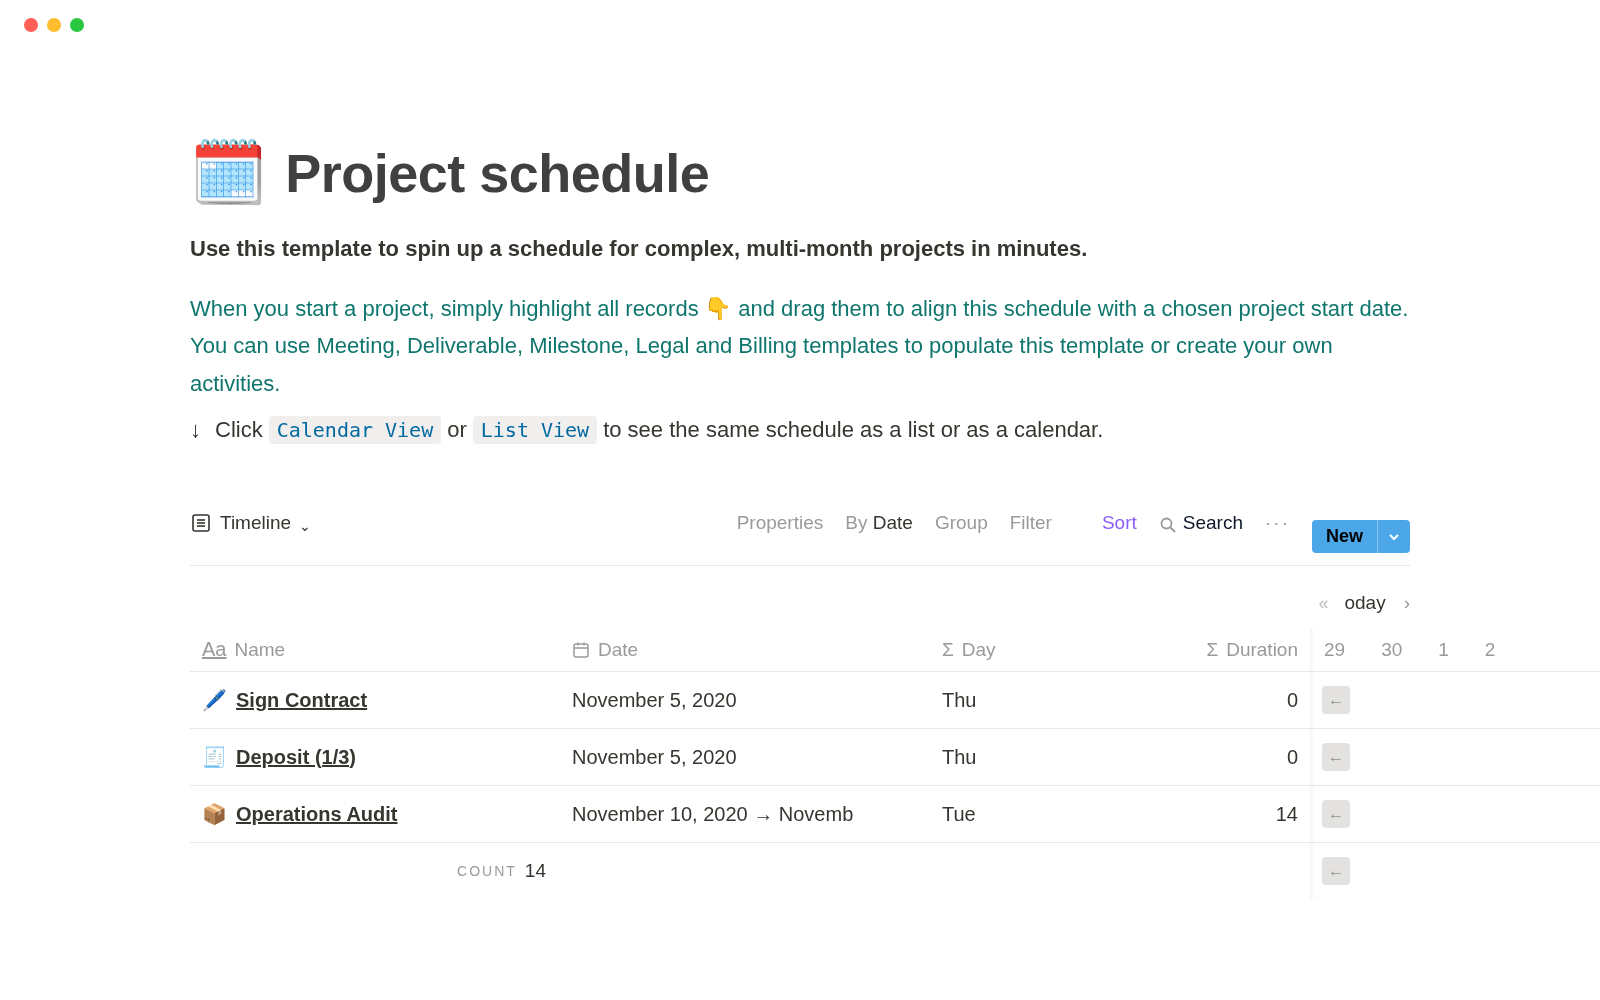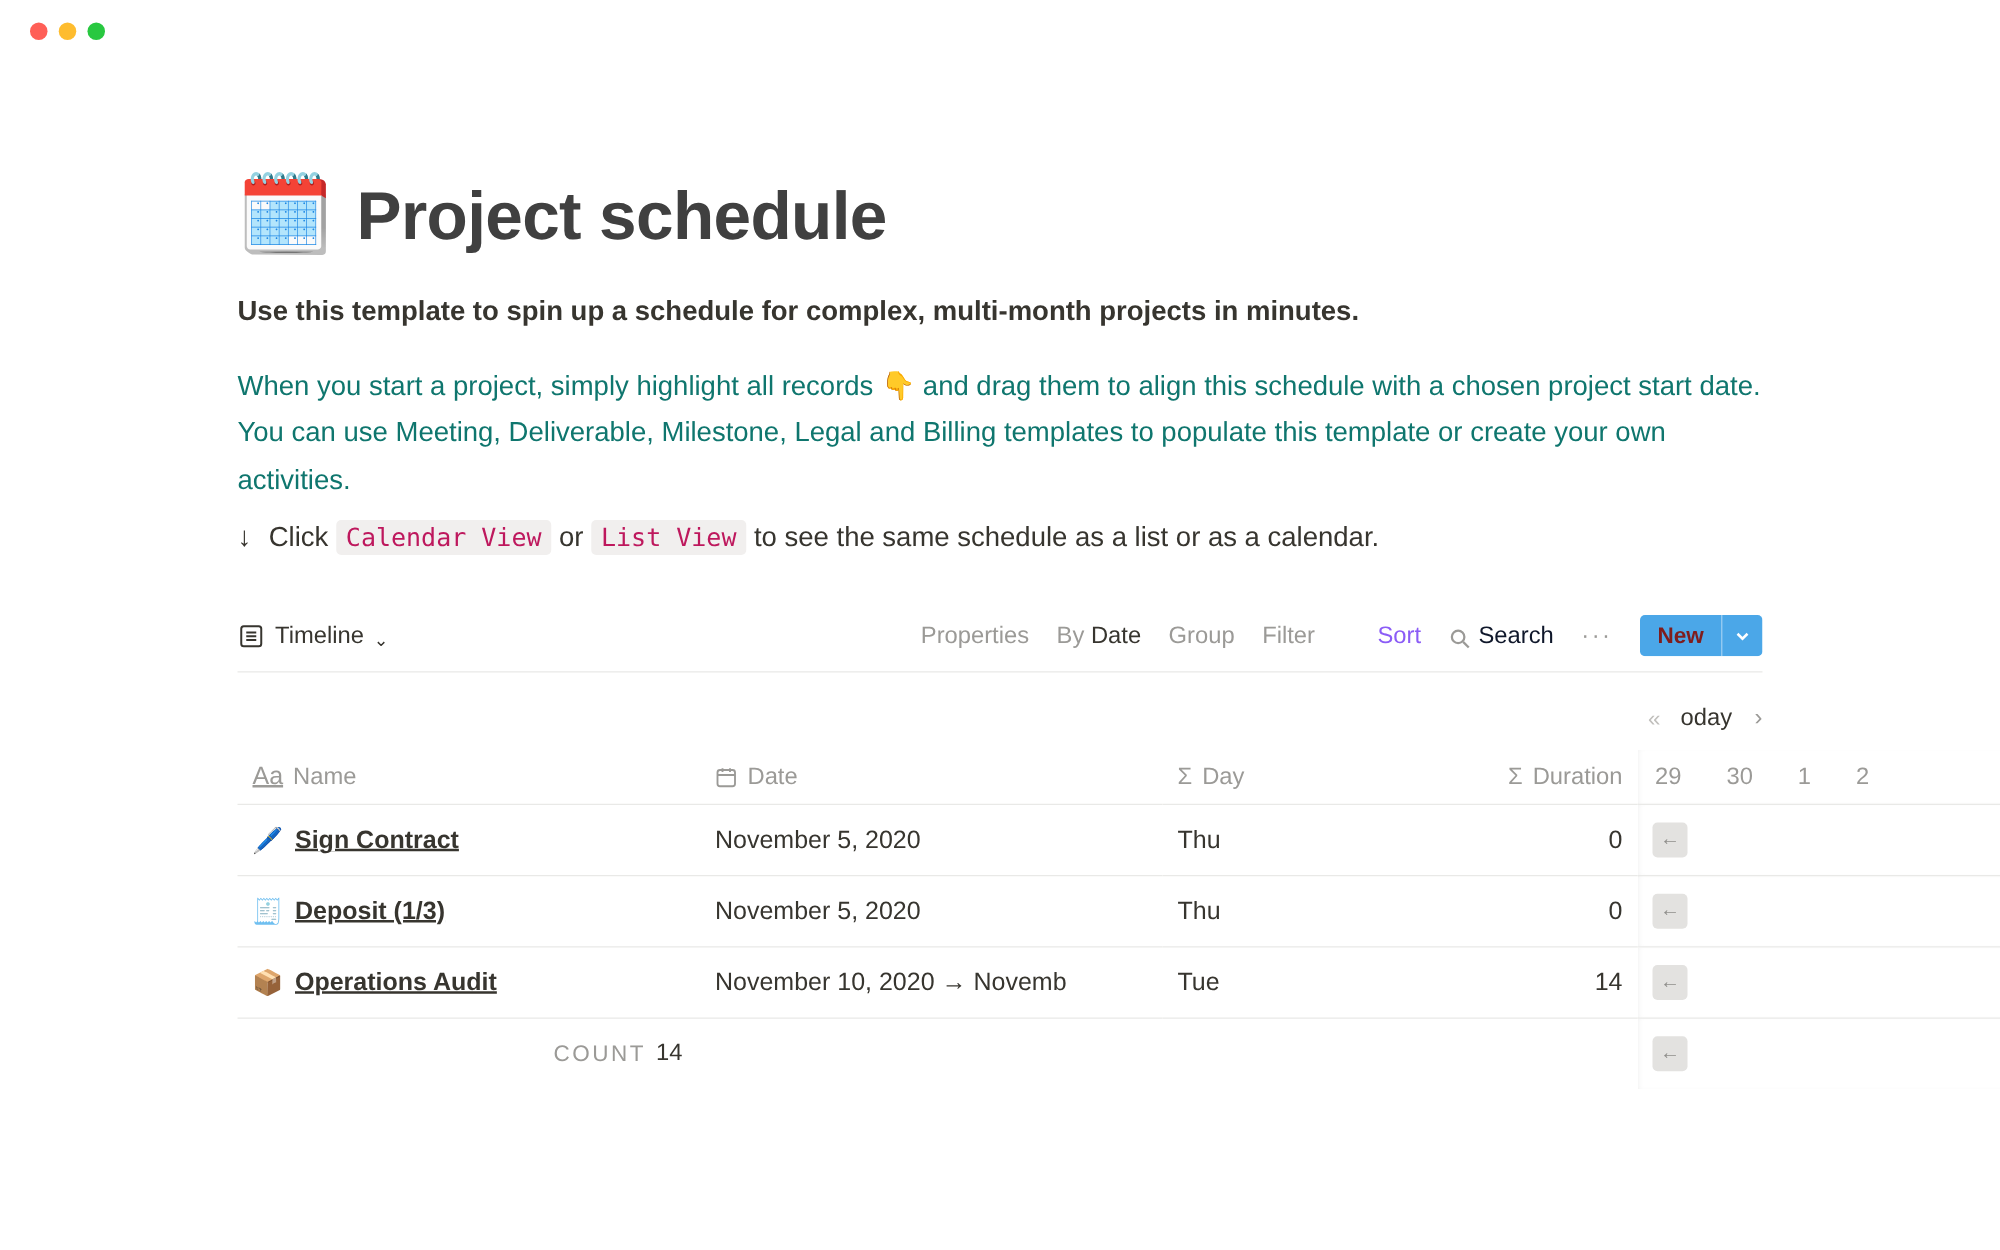--- a/index.html
+++ b/index.html
@@ -62,21 +62,21 @@
   display: flex;
   align-items: center;
   flex-wrap: wrap;
   gap: 6px;
   margin-bottom: 48px;
 }
 .instr-arrow { margin-right: 8px; }
 .code-chip {
   font-family: ui-monospace, SFMono-Regular, Menlo, Consolas, monospace;
   background: #f1efee;
-  color: #be185d;
+  color: #0369a1;
   padding: 2px 8px;
   border-radius: 4px;
   font-size: 20px;
 }
 
 
 .db-bar {
   display: flex;
   align-items: center;
   gap: 22px;
@@ -98,22 +98,23 @@
 .spacer { flex: 1; }
 .db-action { color: #9b9a97; cursor: pointer; }
 .sort-action { color: #8b5cf6; margin-left: 28px; }
 .search-wrap { display: flex; align-items: flex-end; gap: 6px; color: #0f172a; }
 .more-dots { color: #9b9a97; letter-spacing: 2px; }
 .new-btn {
   display: flex;
   align-items: stretch;
   border-radius: 4px;
   overflow: hidden;
-  color: #7f1d1d;
+  color: #000000;
   font-weight: 600;
+  margin-top: 28px;
 }
 .new-btn .nb-main { background: #4ba7e8; padding: 6px 14px; font-size: 18px; }
 .new-btn .nb-caret { background: #4ba7e8; border-left: 1px solid rgba(255,255,255,0.35); padding: 6px 10px; display: flex; align-items: center; }
 
 
 .timeline-nav {
   display: flex;
   justify-content: flex-end;
   align-items: center;
   gap: 18px;
@@ -176,21 +177,21 @@
 .count-row {
   grid-column: 1 / 2;
   display: flex;
   align-items: center;
   justify-content: flex-end;
   gap: 8px;
   padding: 12px 14px;
   font-size: 17px;
   color: #9b9a97;
 }
-.count-label { letter-spacing: 2px; text-transform: uppercase; font-size: 18px; }
+.count-label { letter-spacing: 2px; text-transform: uppercase; font-size: 14px; }
 .count-val { color: #37352f; font-size: 19px; }
 
 .dur-header { justify-content: flex-end; }
 
 svg { display: block; }
 </style>
 </head>
 <body>
 
 <div class="window-controls">

